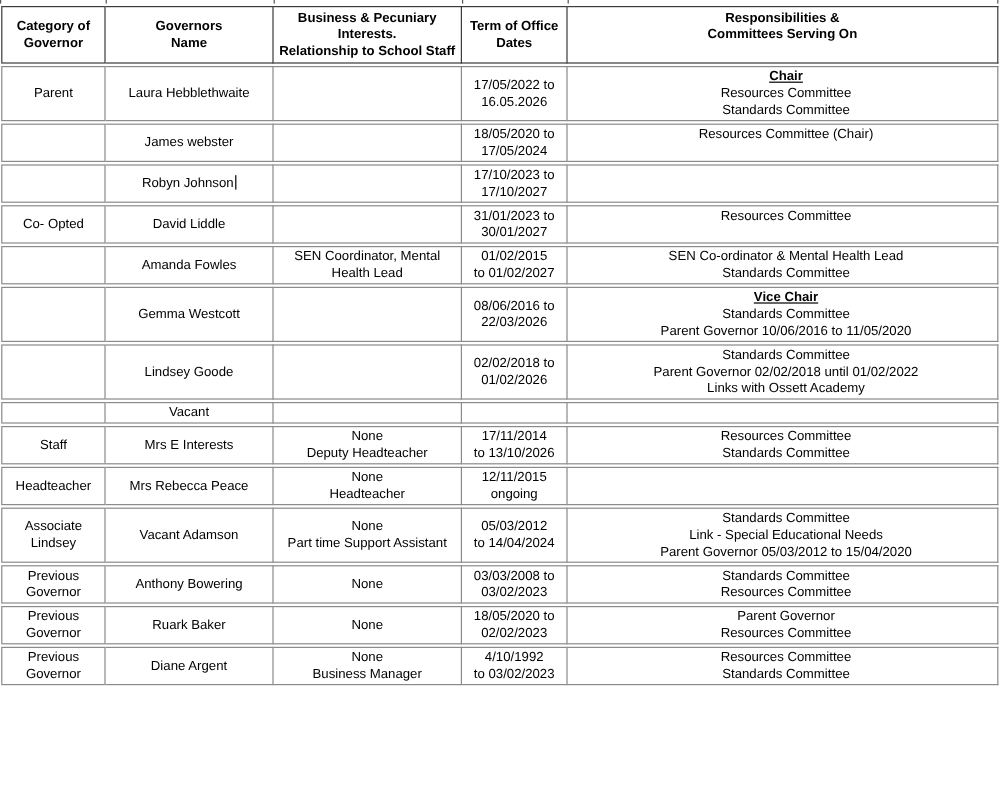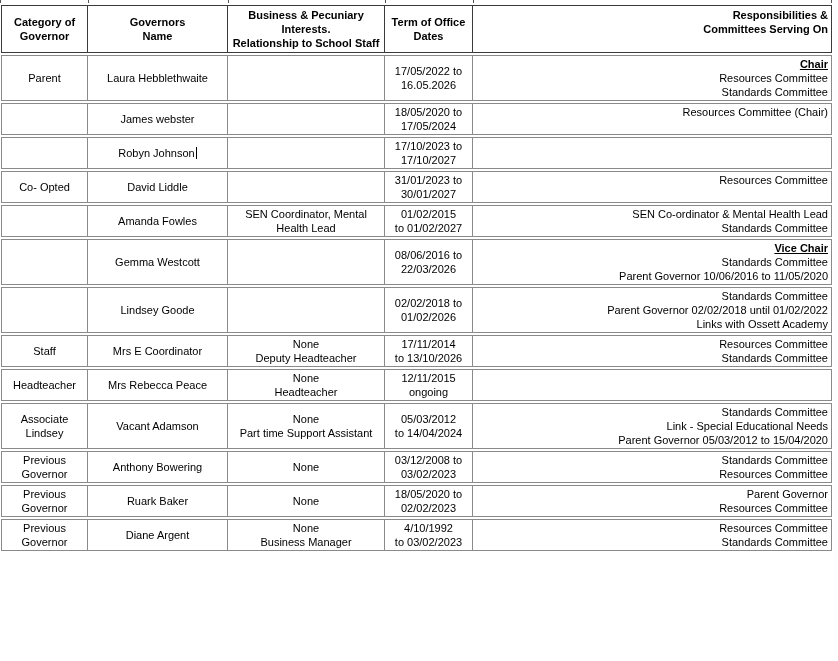--- a/index.html
+++ b/index.html
@@ -30,21 +30,21 @@
     white-space:pre-line;
     overflow:hidden;
   }
   td:first-child{border-left:1px solid #8a8a8a;}
   tr.hdr td{
     border-color:#3b3b3b;
     font-weight:bold;
     padding:2px 3px;
   }
   td.resp{
-    text-align:right;
+    text-align:center;
     vertical-align:top;
     padding-left:9px;
   }
   .col-cat{width:87px;}
   .col-name{width:140px;}
   .col-int{width:157px;}
   .col-term{width:88px;}
   .col-resp{width:359px;}
   .emph{font-weight:bold;text-decoration:underline;}
   .caret{
@@ -137,22 +137,29 @@
       </tr>
       <tr>
         <td></td>
         <td>Lindsey Goode</td>
         <td></td>
         <td>02/02/2018 to
 01/02/2026</td>
         <td class="resp"><div>Standards Committee</div><div>Parent Governor 02/02/2018 until 01/02/2022</div><div>Links with Ossett Academy</div></td>
       </tr>
       <tr>
+        <td></td>
+        <td>Vacant</td>
+        <td></td>
+        <td></td>
+        <td class="resp"></td>
+      </tr>
+      <tr>
         <td>Staff</td>
-        <td>Mrs E Coordinator</td>
+        <td>Mrs E Interests</td>
         <td>None
 Deputy Headteacher</td>
         <td>17/11/2014
 to 13/10/2026</td>
         <td class="resp"><div>Resources Committee</div><div>Standards Committee</div></td>
       </tr>
       <tr>
         <td>Headteacher</td>
         <td>Mrs Rebecca Peace</td>
         <td>None
@@ -169,21 +176,21 @@
 Part time Support Assistant</td>
         <td>05/03/2012
 to 14/04/2024</td>
         <td class="resp"><div>Standards Committee</div><div>Link - Special Educational Needs</div><div>Parent Governor 05/03/2012 to 15/04/2020</div></td>
       </tr>
       <tr>
         <td>Previous
 Governor</td>
         <td>Anthony Bowering</td>
         <td>None</td>
-        <td>03/12/2008 to
+        <td>03/03/2008 to
 03/02/2023</td>
         <td class="resp"><div>Standards Committee</div><div>Resources Committee</div></td>
       </tr>
       <tr>
         <td>Previous
 Governor</td>
         <td>Ruark Baker</td>
         <td>None</td>
         <td>18/05/2020 to
 02/02/2023</td>

